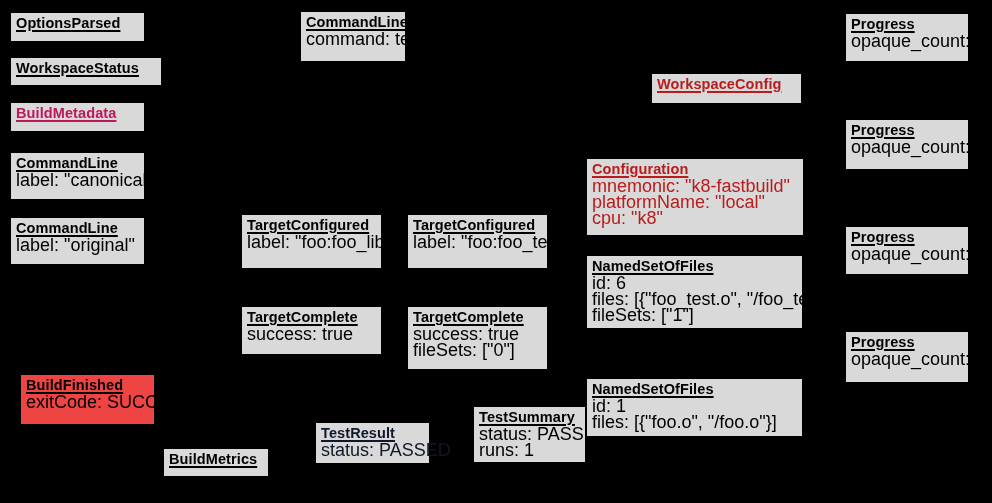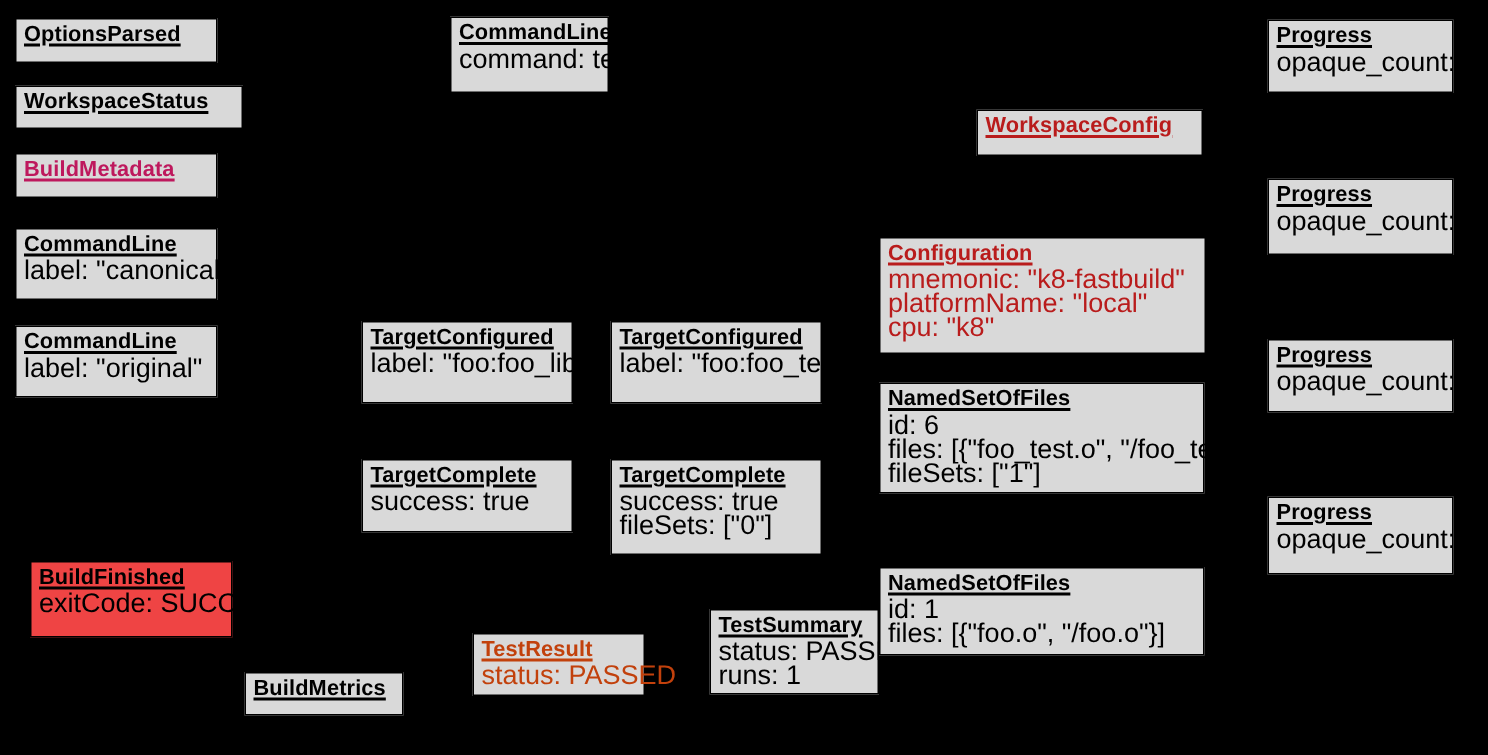--- a/index.html
+++ b/index.html
@@ -103,21 +103,21 @@
     <span class="title">TargetComplete</span>
     <span class="line">success: true</span>
   </div>
 
   <div class="node" style="left: 407px; top: 306px; width: 141px; height: 64px; background: rgb(217, 217, 217); border-color: rgb(0, 0, 0); color: rgb(0, 0, 0);">
     <span class="title">TargetComplete</span>
     <span class="line">success: true</span>
     <span class="line">fileSets: ["0"]</span>
   </div>
 
-  <div class="node" style="left: 315px; top: 422px; width: 115px; height: 42px; background: rgb(217, 217, 217); border-color: rgb(0, 0, 0); color: #c2410c;">
+  <div class="node" style="left: 315px; top: 422px; width: 115px; height: 42px; background: rgb(217, 217, 217); border-color: rgb(0, 0, 0); color: #0f172a;">
     <span class="title">TestResult</span>
     <span class="line">status: PASSED</span>
   </div>
 
   <div class="node" style="left: 441px; top: 406px; width: 113px; height: 57px; background: rgb(217, 217, 217); border-color: rgb(0, 0, 0); color: rgb(0, 0, 0); margin-left: 32px;">
     <span class="title">TestSummary</span>
     <span class="line">status: PASSED</span>
     <span class="line">runs: 1</span>
   </div>
 

